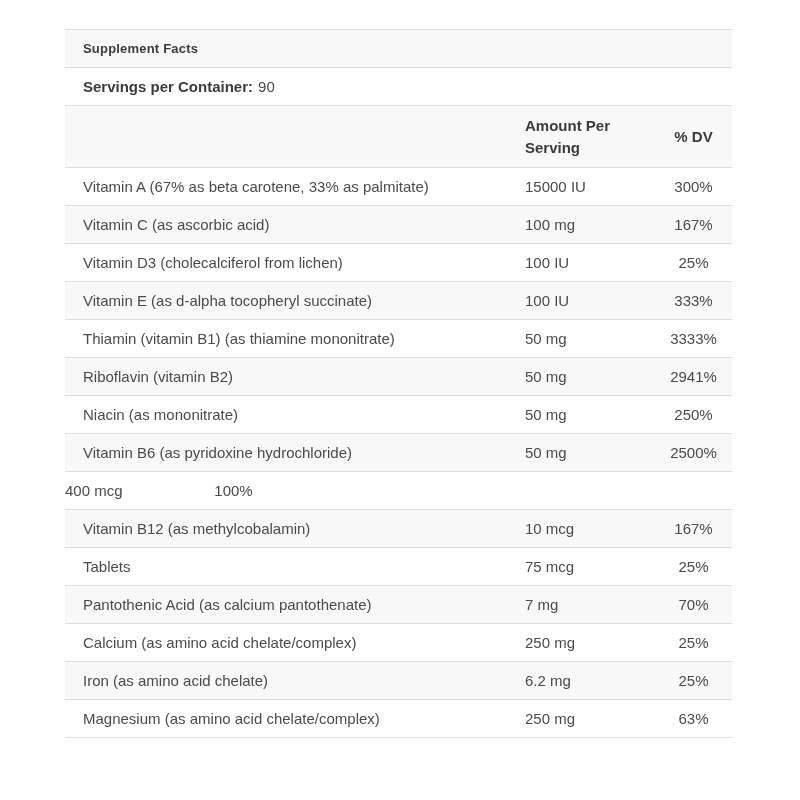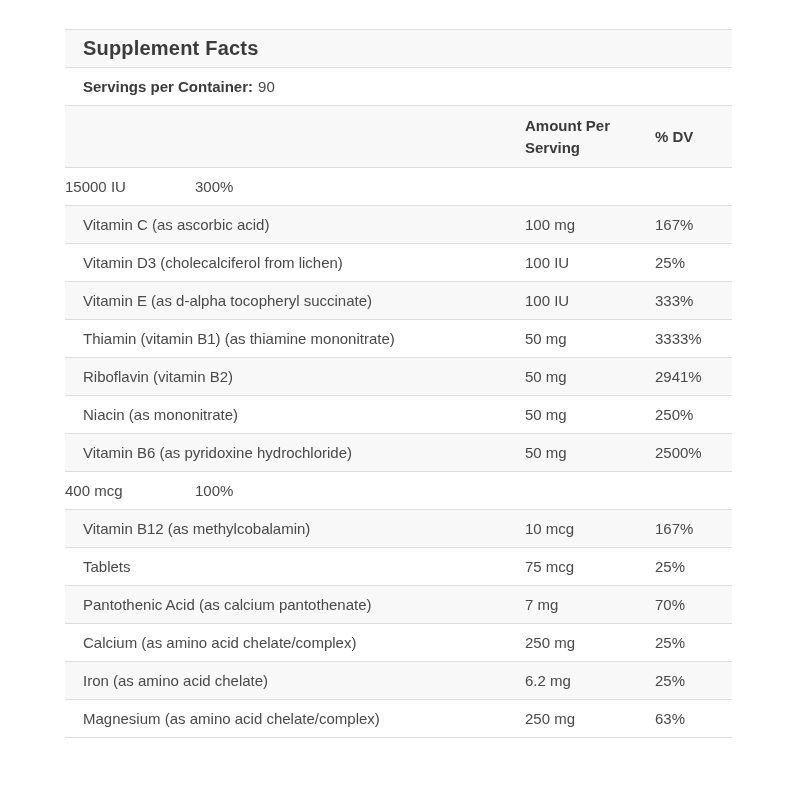--- a/index.html
+++ b/index.html
@@ -28,31 +28,31 @@
   .row {
     display: flex;
     align-items: center;
     border-bottom: 1px solid var(--border);
     background: var(--bg);
   }
   .row:nth-child(odd) { background: var(--stripe); }
   .title-row { height: 38px; padding-left: 18px; }
   .title-row .title-text {
     font-weight: bold;
-    font-size: 20px;
+    font-size: 13px;
     color: var(--heading);
     letter-spacing: 0.2px;
   }
   .info-row { height: 38px; padding-left: 18px; }
   .info-row .lbl { font-weight: bold; color: var(--heading); margin-right: 5px; }
   .header-row { height: 62px; font-weight: bold; color: var(--heading); }
   .header-row .cell-amount .hdr-wrap { display: block; width: 95px; line-height: 22px; }
   .cell-name { flex: 1 1 auto; padding-left: 18px; padding-right: 12px; }
   .cell-amount { width: 130px; flex: 0 0 130px; }
-  .cell-dv { width: 77px; flex: 0 0 77px; }
+  .cell-dv { width: 77px; flex: 0 0 77px; text-align: center; }
   .nutrient-row { height: 38px; }
 </style>
 </head>
 <body>
 
 <div class="page">
   <div class="facts-table" id="facts-table">
 
     <div class="row title-row">
       <span class="title-text">Supplement Facts</span>
@@ -66,20 +66,21 @@
 
     <div class="row header-row">
       <div class="cell-name"></div>
       <div class="cell-amount">
         <span class="hdr-wrap">Amount Per Serving</span>
       </div>
       <div class="cell-dv">% DV</div>
     </div>
 
     <div class="row nutrient-row">
+      <div class="cell-name">Vitamin A (67% as beta carotene, 33% as palmitate)</div>
       <div class="cell-amount">15000 IU</div>
       <div class="cell-dv">300%</div>
     </div>
 
     <div class="row nutrient-row">
       <div class="cell-name">Vitamin C (as ascorbic acid)</div>
       <div class="cell-amount">100 mg</div>
       <div class="cell-dv">167%</div>
     </div>
 

